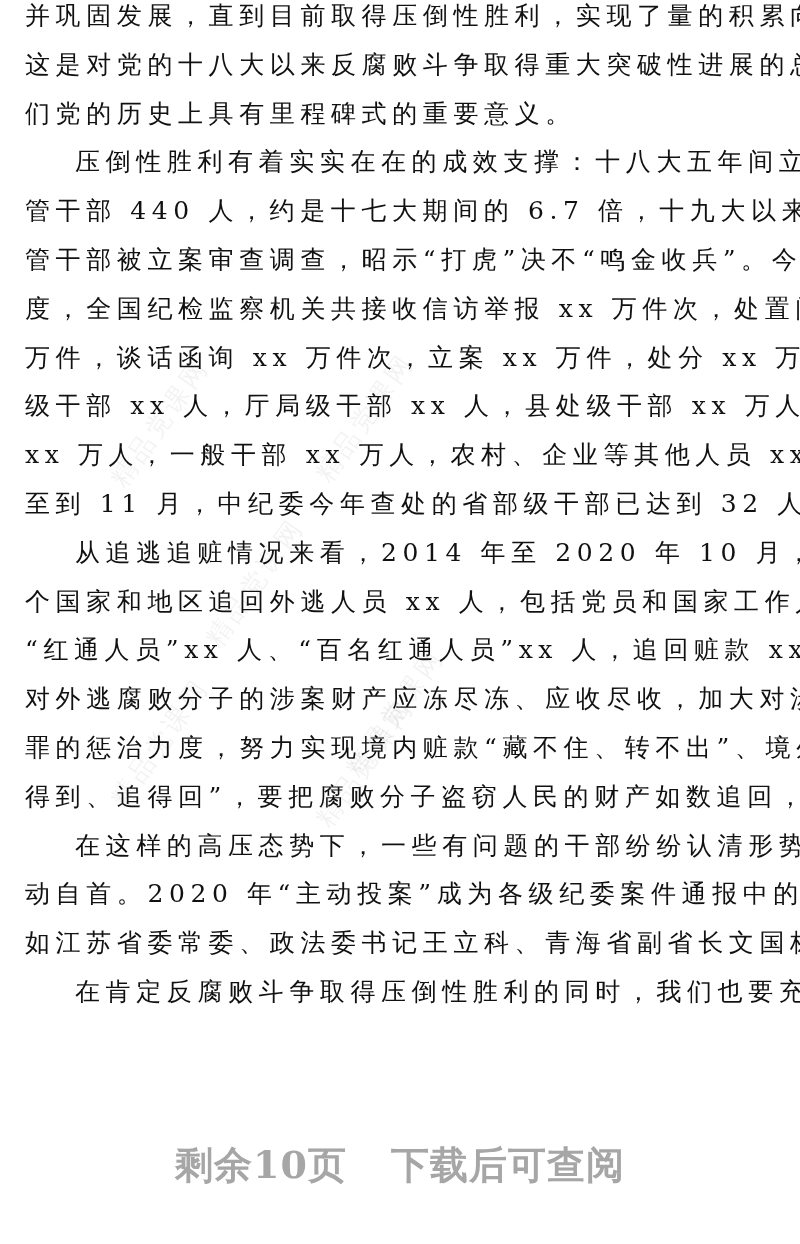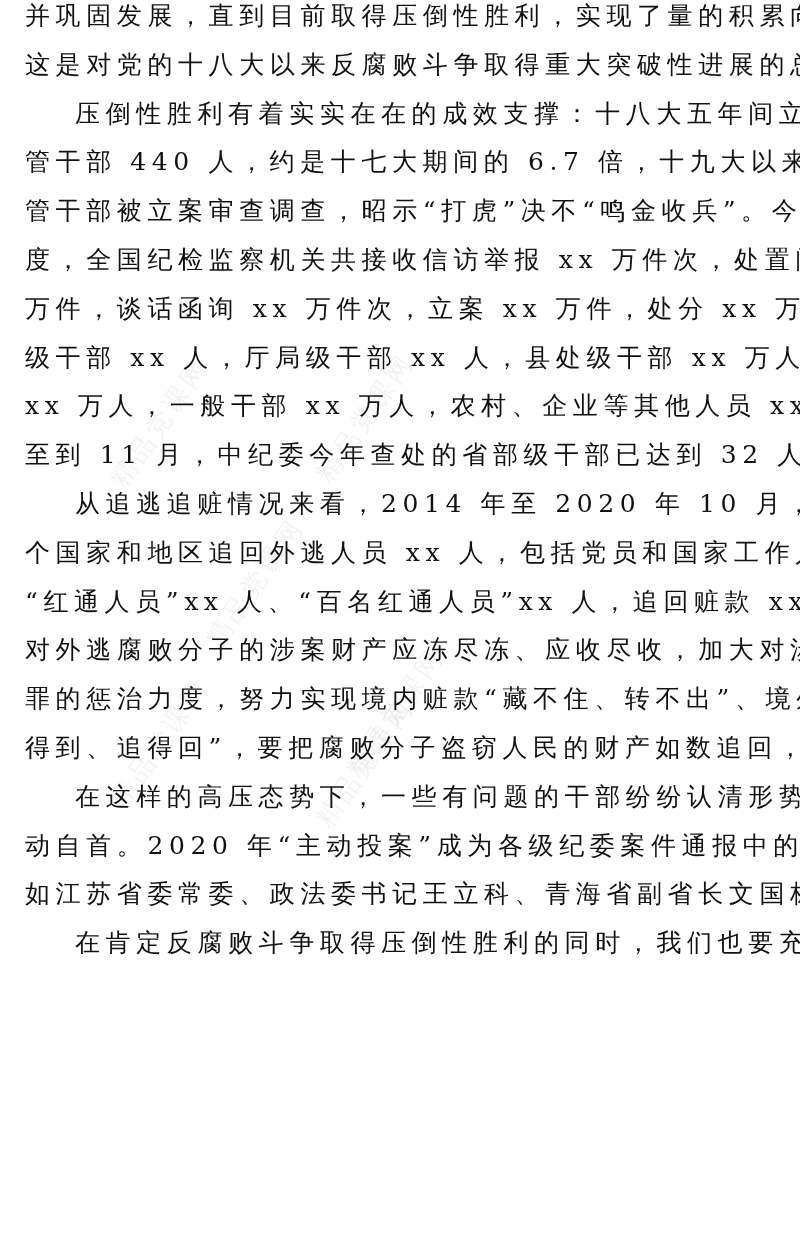--- a/index.html
+++ b/index.html
@@ -77,34 +77,38 @@
   <div class="watermark" style="left:85px; top:405px;">精品党课网</div>
   <div class="watermark" style="left:290px; top:400px;">精品党课网</div>
   <div class="watermark" style="left:180px; top:565px;">精品党课网</div>
   <div class="watermark" style="left:320px; top:695px;">精品党课网</div>
   <div class="watermark" style="left:85px; top:725px;">精品党课网</div>
   <div class="watermark" style="left:290px; top:745px;">精品党课网</div>
 
   <div class="text-body">
     <span class="line">并巩固发展，直到目前取得压倒性胜利，实现了量的积累向质的转变。</span>
     <span class="line">这是对党的十八大以来反腐败斗争取得重大突破性进展的总结，在我</span>
+    <span class="line">们党的历史上具有里程碑式的重要意义。</span>
     <span class="line indent">压倒性胜利有着实实在在的成效支撑：十八大五年间立案审查中</span>
     <span class="line">管干部 440 人，约是十七大期间的 6.7 倍，十九大以来又有近百名中</span>
     <span class="line">管干部被立案审查调查，昭示“打虎”决不“鸣金收兵”。今年前三季</span>
     <span class="line">度，全国纪检监察机关共接收信访举报 xx 万件次，处置问题线索 xx</span>
     <span class="line">万件，谈话函询 xx 万件次，立案 xx 万件，处分 xx 万余人。其中省部</span>
     <span class="line">级干部 xx 人，厅局级干部 xx 人，县处级干部 xx 万人，乡科级干部</span>
     <span class="line">xx 万人，一般干部 xx 万人，农村、企业等其他人员 xx 万人。其中截</span>
     <span class="line">至到 11 月，中纪委今年查处的省部级干部已达到 32 人。</span>
     <span class="line indent">从追逃追赃情况来看，2014 年至 2020 年 10 月，我国共从 120 多</span>
     <span class="line">个国家和地区追回外逃人员 xx 人，包括党员和国家工作人员 xx 人、</span>
     <span class="line">“红通人员”xx 人、“百名红通人员”xx 人，追回赃款 xx 亿元。我们</span>
     <span class="line">对外逃腐败分子的涉案财产应冻尽冻、应收尽收，加大对涉腐洗钱犯</span>
     <span class="line">罪的惩治力度，努力实现境内赃款“藏不住、转不出”、境外赃款“找</span>
     <span class="line">得到、追得回”，要把腐败分子盗窃人民的财产如数追回，还给人民。</span>
     <span class="line indent">在这样的高压态势下，一些有问题的干部纷纷认清形势、接连主</span>
     <span class="line">动自首。2020 年“主动投案”成为各级纪委案件通报中的高频词。比</span>
     <span class="line">如江苏省委常委、政法委书记王立科、青海省副省长文国栋等；xxx</span>
     <span class="line indent">在肯定反腐败斗争取得压倒性胜利的同时，我们也要充分认识到</span>
   </div>
 
+  <div class="footer-banner">
+    <span>剩余10页</span><span class="gap"></span><span>下载后可查阅</span>
+  </div>
 
 </div>
 
 </body></html>

